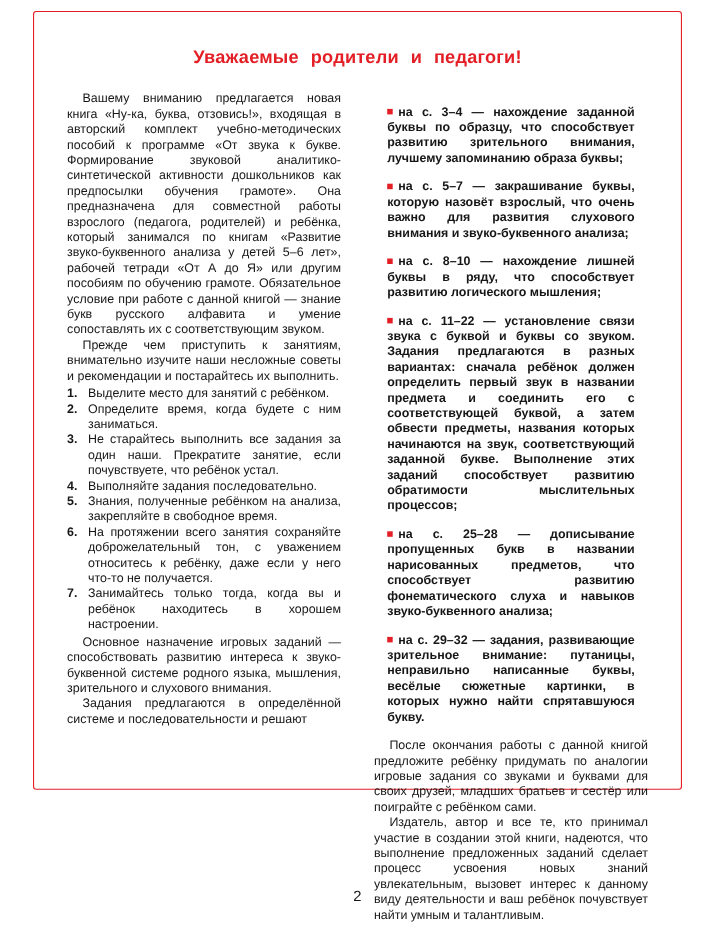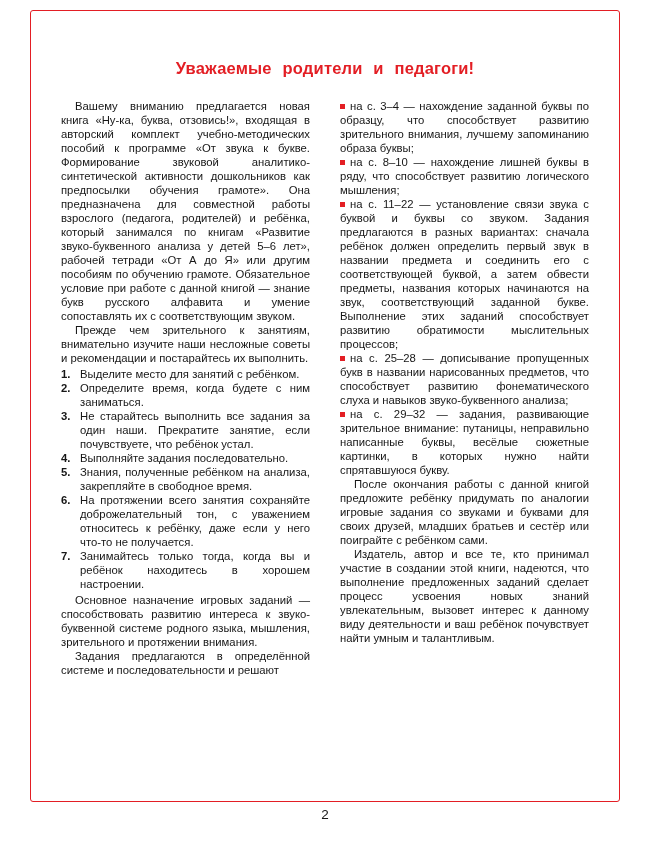--- a/index.html
+++ b/index.html
@@ -7,24 +7,24 @@
     width: 650px; height: 856px;
     background: #ffffff;
     font-family: "Liberation Sans", "DejaVu Sans", sans-serif;
     color: #161616;
     position: relative;
     overflow: hidden;
   }
   .frame {
     position: absolute;
     left: 30px; top: 10px;
-    width: 590px; height: 792px;
+    width: 590px; height: 708px;
     border: 1.5px solid #e31e24;
     border-radius: 3px;
-    padding: 48px 30px 0 30px;
+    padding: 32px 30px 0 30px;
     box-sizing: border-box;
   }
   .title {
     text-align: center;
     color: #e31e24;
     font-weight: 700;
     font-size: 16.5px;
     line-height: 19px;
     letter-spacing: 0.2px;
     word-spacing: 6px;
@@ -38,21 +38,21 @@
     text-align: justify;
     hyphens: auto;
     -webkit-hyphens: auto;
   }
   .para { margin: 0; }
   .indent { text-indent: 14px; }
   .advice { margin: 2px 0; }
   .advice-item { display: flex; }
   .advice-item .num { flex: 0 0 19px; font-weight: 700; }
   .advice-item .txt { flex: 1 1 auto; text-align: justify; }
-  .bullet { margin: 0; }
+  .bullet { margin: 12px; font-weight: bold; }
   .sq {
     display: inline-block;
     width: 5px; height: 5px;
     background: #e31e24;
     margin-right: 5px;
     vertical-align: 1px;
   }
   .page-number {
     position: absolute;
     left: 0; top: 807px;
@@ -65,21 +65,21 @@
 </head>
 <body>
 
 <div class="frame">
   <div class="title">Уважаемые родители и педагоги!</div>
 
   <div class="columns">
 
     <div class="col">
       <p class="para indent">Вашему вниманию предлагается новая книга «Ну-ка, буква, отзовись!», входящая в авторский комплект учебно-методических пособий к программе «От звука к букве. Формирование звуковой аналитико-синтетической активности дошкольников как предпосылки обучения грамоте». Она предназначена для совместной работы взрослого (педагога, родителей) и ребёнка, который занимался по книгам «Развитие звуко-буквенного анализа у детей 5–6 лет», рабочей тетради «От А до Я» или другим пособиям по обучению грамоте. Обязательное условие при работе с данной книгой — знание букв русского алфавита и умение сопоставлять их с соответствующим звуком.</p>
-      <p class="para indent">Прежде чем зрительного к занятиям, внимательно изучите наши несложные советы и рекомендации и постарайтесь их выполнить.</p>
+      <p class="para indent">Прежде чем приступить к занятиям, внимательно изучите наши несложные советы и рекомендации и постарайтесь их выполнить.</p>
 
       <div class="advice">
         <div class="advice-item">
           <span class="num">1.</span>
           <span class="txt">Выделите место для занятий с ребёнком.</span>
         </div>
         <div class="advice-item">
           <span class="num">2.</span>
           <span class="txt">Определите время, когда будете с ним заниматься.</span>
         </div>
@@ -98,27 +98,28 @@
         <div class="advice-item">
           <span class="num">6.</span>
           <span class="txt">На протяжении всего занятия сохраняйте доброжелательный тон, с уважением относитесь к ребёнку, даже если у него что-то не получается.</span>
         </div>
         <div class="advice-item">
           <span class="num">7.</span>
           <span class="txt">Занимайтесь только тогда, когда вы и ребёнок находитесь в хорошем настроении.</span>
         </div>
       </div>
 
-      <p class="para indent">Основное назначение игровых заданий — способствовать развитию интереса к звуко-буквенной системе родного языка, мышления, зрительного и протяжении внимания.</p>
+      <p class="para indent">Основное назначение игровых заданий — способствовать развитию интереса к звуко-буквенной системе родного языка, мышления, зрительного и слухового внимания.</p>
       <p class="para indent">Задания предлагаются в определённой системе и последовательности и решают</p>
     </div>
 
     <div class="col">
 
       <p class="bullet"><span class="sq"></span><span>на с. 3–4 — нахождение заданной буквы по образцу, что способствует развитию зрительного внимания, лучшему запоминанию образа буквы;</span></p>
+      <p class="bullet"><span class="sq"></span><span>на с. 5–7 — закрашивание буквы, которую назовёт взрослый, что очень важно для развития слухового внимания и звуко-буквенного анализа;</span></p>
       <p class="bullet"><span class="sq"></span><span>на с. 8–10 — нахождение лишней буквы в ряду, что способствует развитию логического мышления;</span></p>
       <p class="bullet"><span class="sq"></span><span>на с. 11–22 — установление связи звука с буквой и буквы со звуком. Задания предлагаются в разных вариантах: сначала ребёнок должен определить первый звук в названии предмета и соединить его с соответствующей буквой, а затем обвести предметы, названия которых начинаются на звук, соответствующий заданной букве. Выполнение этих заданий способствует развитию обратимости мыслительных процессов;</span></p>
       <p class="bullet"><span class="sq"></span><span>на с. 25–28 — дописывание пропущенных букв в названии нарисованных предметов, что способствует развитию фонематического слуха и навыков звуко-буквенного анализа;</span></p>
       <p class="bullet"><span class="sq"></span><span>на с. 29–32 — задания, развивающие зрительное внимание: путаницы, неправильно написанные буквы, весёлые сюжетные картинки, в которых нужно найти спрятавшуюся букву.</span></p>
 
       <p class="para indent">После окончания работы с данной книгой предложите ребёнку придумать по аналогии игровые задания со звуками и буквами для своих друзей, младших братьев и сестёр или поиграйте с ребёнком сами.</p>
       <p class="para indent">Издатель, автор и все те, кто принимал участие в создании этой книги, надеются, что выполнение предложенных заданий сделает процесс усвоения новых знаний увлекательным, вызовет интерес к данному виду деятельности и ваш ребёнок почувствует найти умным и талантливым.</p>
     </div>
 
   </div>

